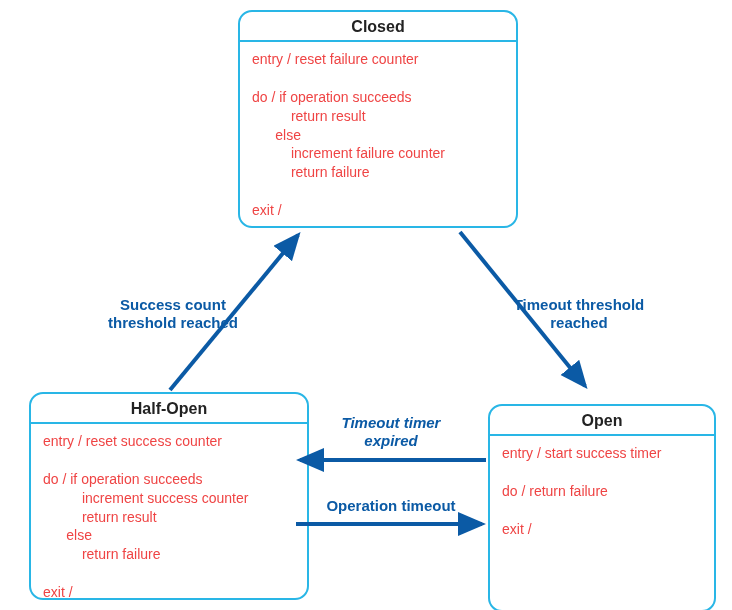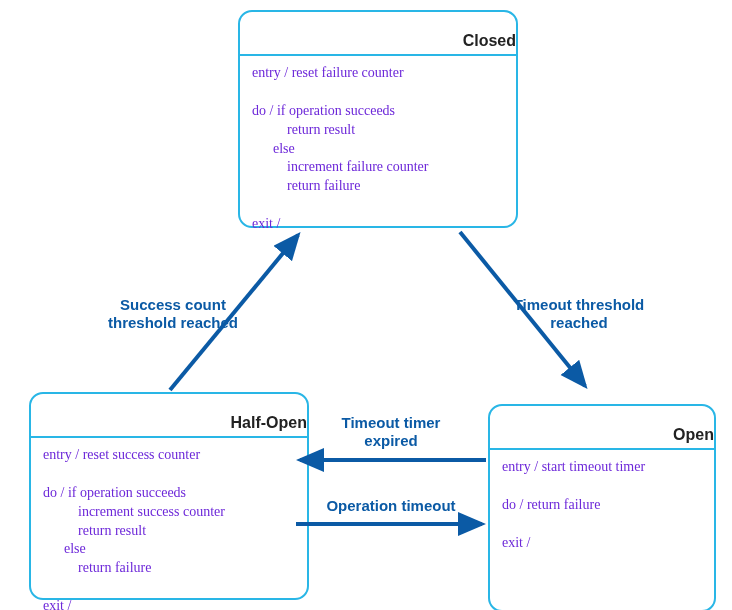--- a/index.html
+++ b/index.html
@@ -14,39 +14,39 @@
     overflow: hidden;
   }
   .state-box {
     position: absolute;
     border: 2px solid #29b6e6;
     border-radius: 14px;
     background: #ffffff;
     box-sizing: border-box;
   }
   .state-title {
-    text-align: right;
+    text-align: center;
     font-weight: 700;
     font-size: 16px;
-    padding: 20px 0 4px 0;
+    padding: 6px 0 4px 0;
     color: #222;
     border-radius: 8px;
   }
   .title-rule {
     border: none;
     border-top: 2px solid #29b6e6;
     margin: 0;
   }
   .state-body {
     padding: 8px 20px 10px 12px;
     font-size: 14px;
     line-height: 1.35;
-    color: #6d28d9;
+    color: #ef4444;
     white-space: pre;
-    font-family: Liberation Serif, serif;
+    font-family: Liberation Sans, sans-serif;
   }
   .trans-label {
     position: absolute;
     color: #0b5aa5;
     font-weight: 700;
     font-size: 15px;
     text-align: center;
     line-height: 1.2;
   }
   svg.arrows {
@@ -84,34 +84,34 @@
           return result
       else
           return failure
 
 exit /</div>
 </div>
 
 <div class="state-box" style="left:488px; top:404px; width:228px; height:208px;">
   <div class="state-title">Open</div>
   <hr class="title-rule">
-  <div class="state-body">entry / start timeout timer
+  <div class="state-body">entry / start success timer
 
 do / return failure
 
 exit /</div>
 </div>
 
 <div class="trans-label" style="left:88px; top:296px; width:170px;">Success count
 threshold reached</div>
 
 <div class="trans-label" style="left:494px; top:296px; width:170px;">Timeout threshold
 reached</div>
 
-<div class="trans-label" style="left:316px; top:414px; width:150px;">Timeout timer
+<div class="trans-label" style="left:316px; top:414px; width:150px;font-style:italic;">Timeout timer
 expired</div>
 
 <div class="trans-label" style="left:316px; top:497px; width:150px;">Operation timeout</div>
 
 <svg class="arrows" viewBox="0 0 732 610">
   <defs>
     <marker id="arrowhead" markerWidth="8" markerHeight="8" refX="6" refY="3" orient="auto" markerUnits="strokeWidth">
       <path d="M0,0 L7,3 L0,6 Z" fill="#0b5aa5"></path>
     </marker>
   </defs>

